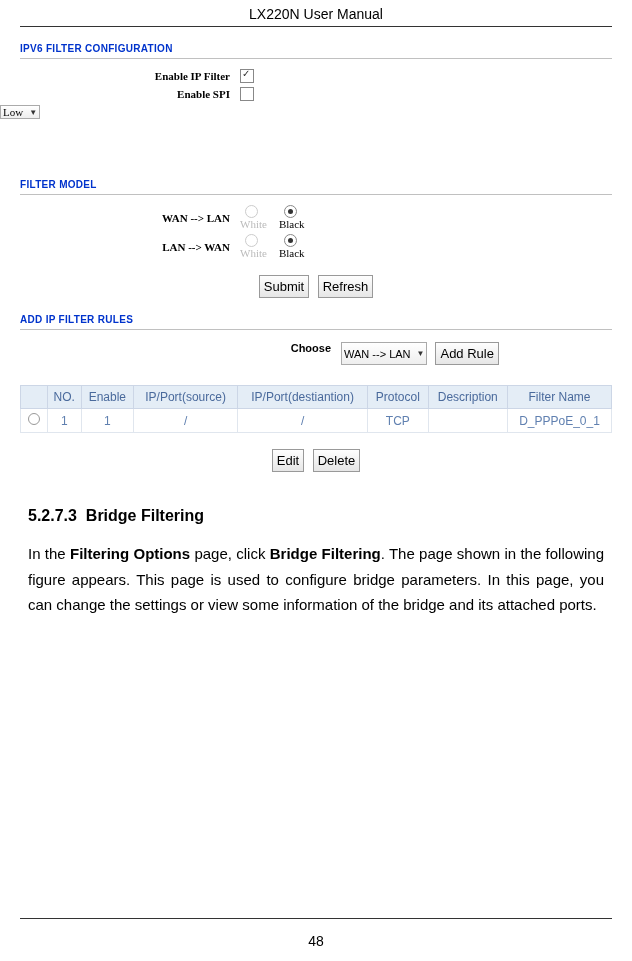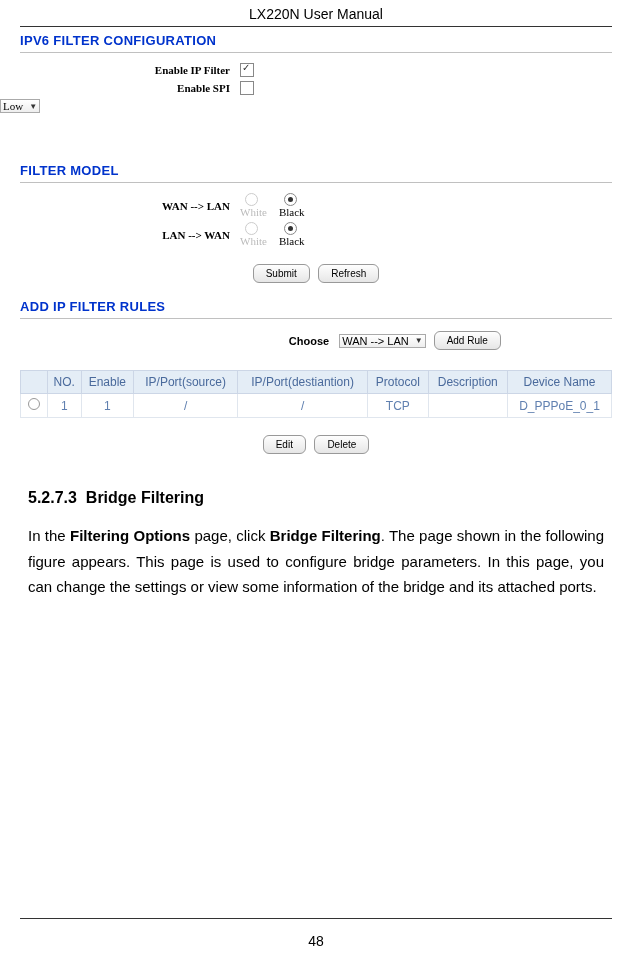--- a/index.html
+++ b/index.html
@@ -14,23 +14,23 @@
     }
     .header {
       text-align: center;
       padding: 6px 0 4px 0;
       font-size: 14px;
       border-bottom: 1px solid #333;
       margin: 0 20px;
     }
     .section-title {
       color: #0033cc;
-      font-size: 13px;
+      font-size: 10px;
       font-weight: bold;
-      margin: 6px 20px 4px 20px;
+      margin: 16px 20px 4px 20px;
       letter-spacing: 0.3px;
     }
     .hr-line {
       margin: 2px 20px 10px 20px;
       border: none;
       border-top: 1px solid #c0c0c0;
     }
     .form-row {
       display: flex;
       align-items: center;
@@ -105,32 +105,31 @@
       color: #bbb;
     }
     .radio.disabled .radio-circle {
       border-color: #ccc;
     }
     .btn-row {
       text-align: center;
       margin: 16px 0;
     }
     .btn {
-      font-size: 10px;
+      font-size: 13px;
       border: 1px solid #999;
       background: linear-gradient(#fefefe, #e6e6e6);
-      padding: 3px 12px;
-      border-radius: 6px;
+      padding: 3px 4px;
+      border-radius: 0;
       margin: 0 2px;
       display: inline-block;
       cursor: pointer;
     }
     .choose-row {
       display: flex;
-      align-items: center;
       justify-content: center;
       margin: 12px 0 20px 0;
       font-size: 11px;
     }
     .choose-row .form-label2 {
       width: 200px;
       text-align: right;
       padding-right: 10px;
       font-weight: bold;
     }
@@ -261,21 +260,21 @@
   <table class="rules">
     <thead>
       <tr>
         <th style="width:20px"></th>
         <th>NO.</th>
         <th>Enable</th>
         <th>IP/Port(source)</th>
         <th>IP/Port(destiantion)</th>
         <th>Protocol</th>
         <th>Description</th>
-        <th>Device Name</th>
+        <th>Filter Name</th>
       </tr>
     </thead>
     <tbody>
       <tr>
         <td><span class="row-radio"></span></td>
         <td>1</td>
         <td>1</td>
         <td>/</td>
         <td>/</td>
         <td>TCP</td>

